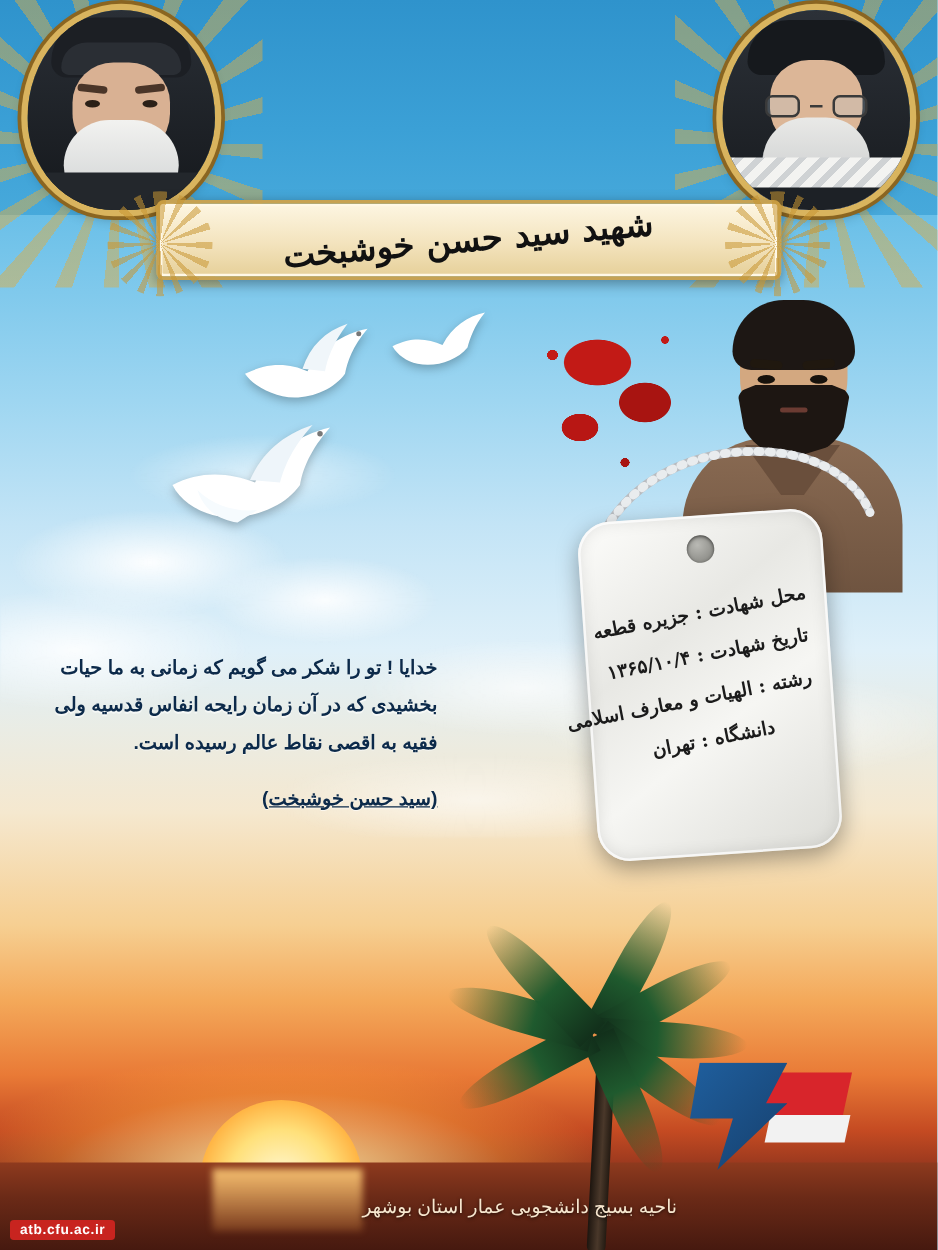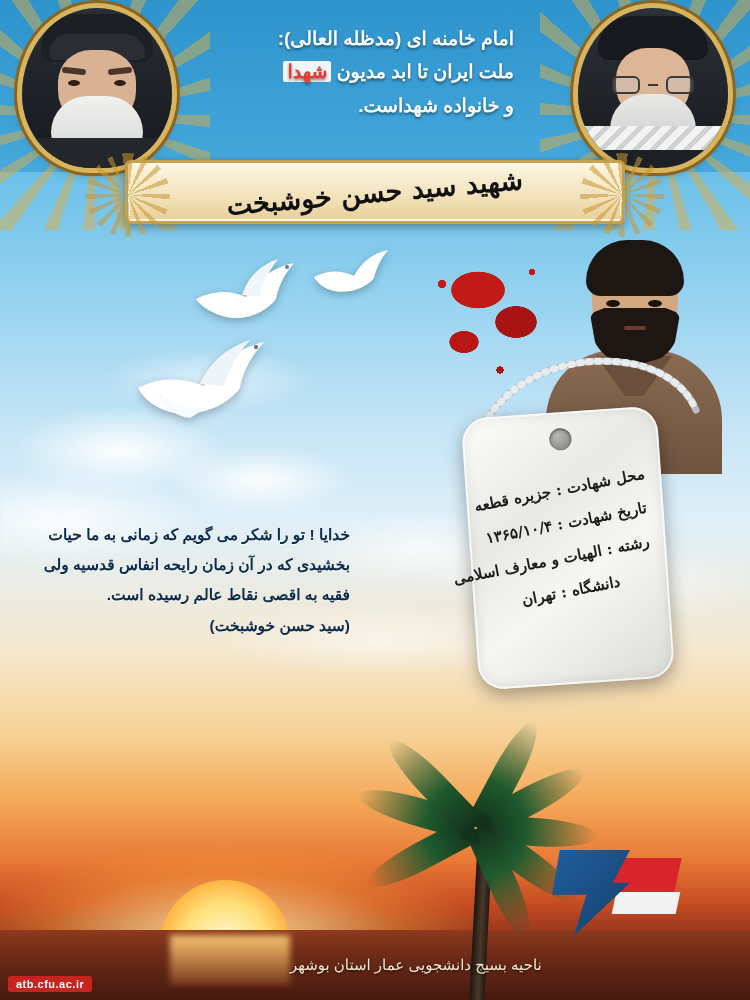--- a/index.html
+++ b/index.html
@@ -225,21 +225,21 @@
     margin: 16px 0; transform: rotate(-7deg); white-space: nowrap;
   }
 
   
   .quote-block {
     position: absolute; left: 20px; top: 520px; width: 330px;
     direction: rtl; text-align: right; color: #0c2a4a;
     font-size: 15.5px; font-weight: bold; line-height: 1.95;
     text-shadow: 0 1px 0 rgba(255,255,255,.6);
   }
-  .quote-sign { display: block; margin-top: 0; }
+  .quote-sign { display: block; margin-top: 14px; text-decoration: underline; }
 
   
   .palm { position: absolute; left: 400px; top: 740px; width: 230px; height: 260px; }
   .trunk {
     position: absolute; left: 74px; top: 78px; width: 15px; height: 185px;
     background: linear-gradient(to left, #231a12, #4a382a 45%, #1d150f);
     border-radius: 6px; transform: rotate(3deg);
   }
   .frond {
     position: absolute; left: 78px; top: 74px; width: 120px; height: 28px;
@@ -301,28 +301,20 @@
         <div class="face"></div>
       <div class="glass-l"></div>
         <div class="glass-r"></div>
         <div class="bridge"></div>
       <div class="beard"></div>
         <div class="scarf"></div>
         <div class="robe"></div>
     </div>
   </div>
 
-  <div class="header-quote">
-    <div>امام خامنه ای (مدظله العالی):</div>
-    <div>
-      <span>ملت ایران تا ابد مدیون</span>
-      <span class="red">شهدا</span>
-    </div>
-    <div>و خانواده شهداست.</div>
-  </div>
 
   <div class="plaque">
     <span class="plaque-name">شهید سید حسن خوشبخت</span>
   </div>
 
   <div class="dove" style="left:190px; top:255px;">
     <svg width="110" height="70" viewBox="0 0 110 70" aria-hidden="true">
       <path d="M6 44 C26 34 42 36 56 42 C66 24 84 12 104 8 C92 22 88 34 86 44 C76 58 54 66 36 62 C24 59 12 53 6 44 Z" fill="#ffffff"></path>
       <path d="M52 40 C58 22 70 10 88 4 C76 20 72 32 70 42 Z" fill="#f0f6fa"></path>
       <circle cx="97" cy="12" r="2" fill="#777"></circle>

